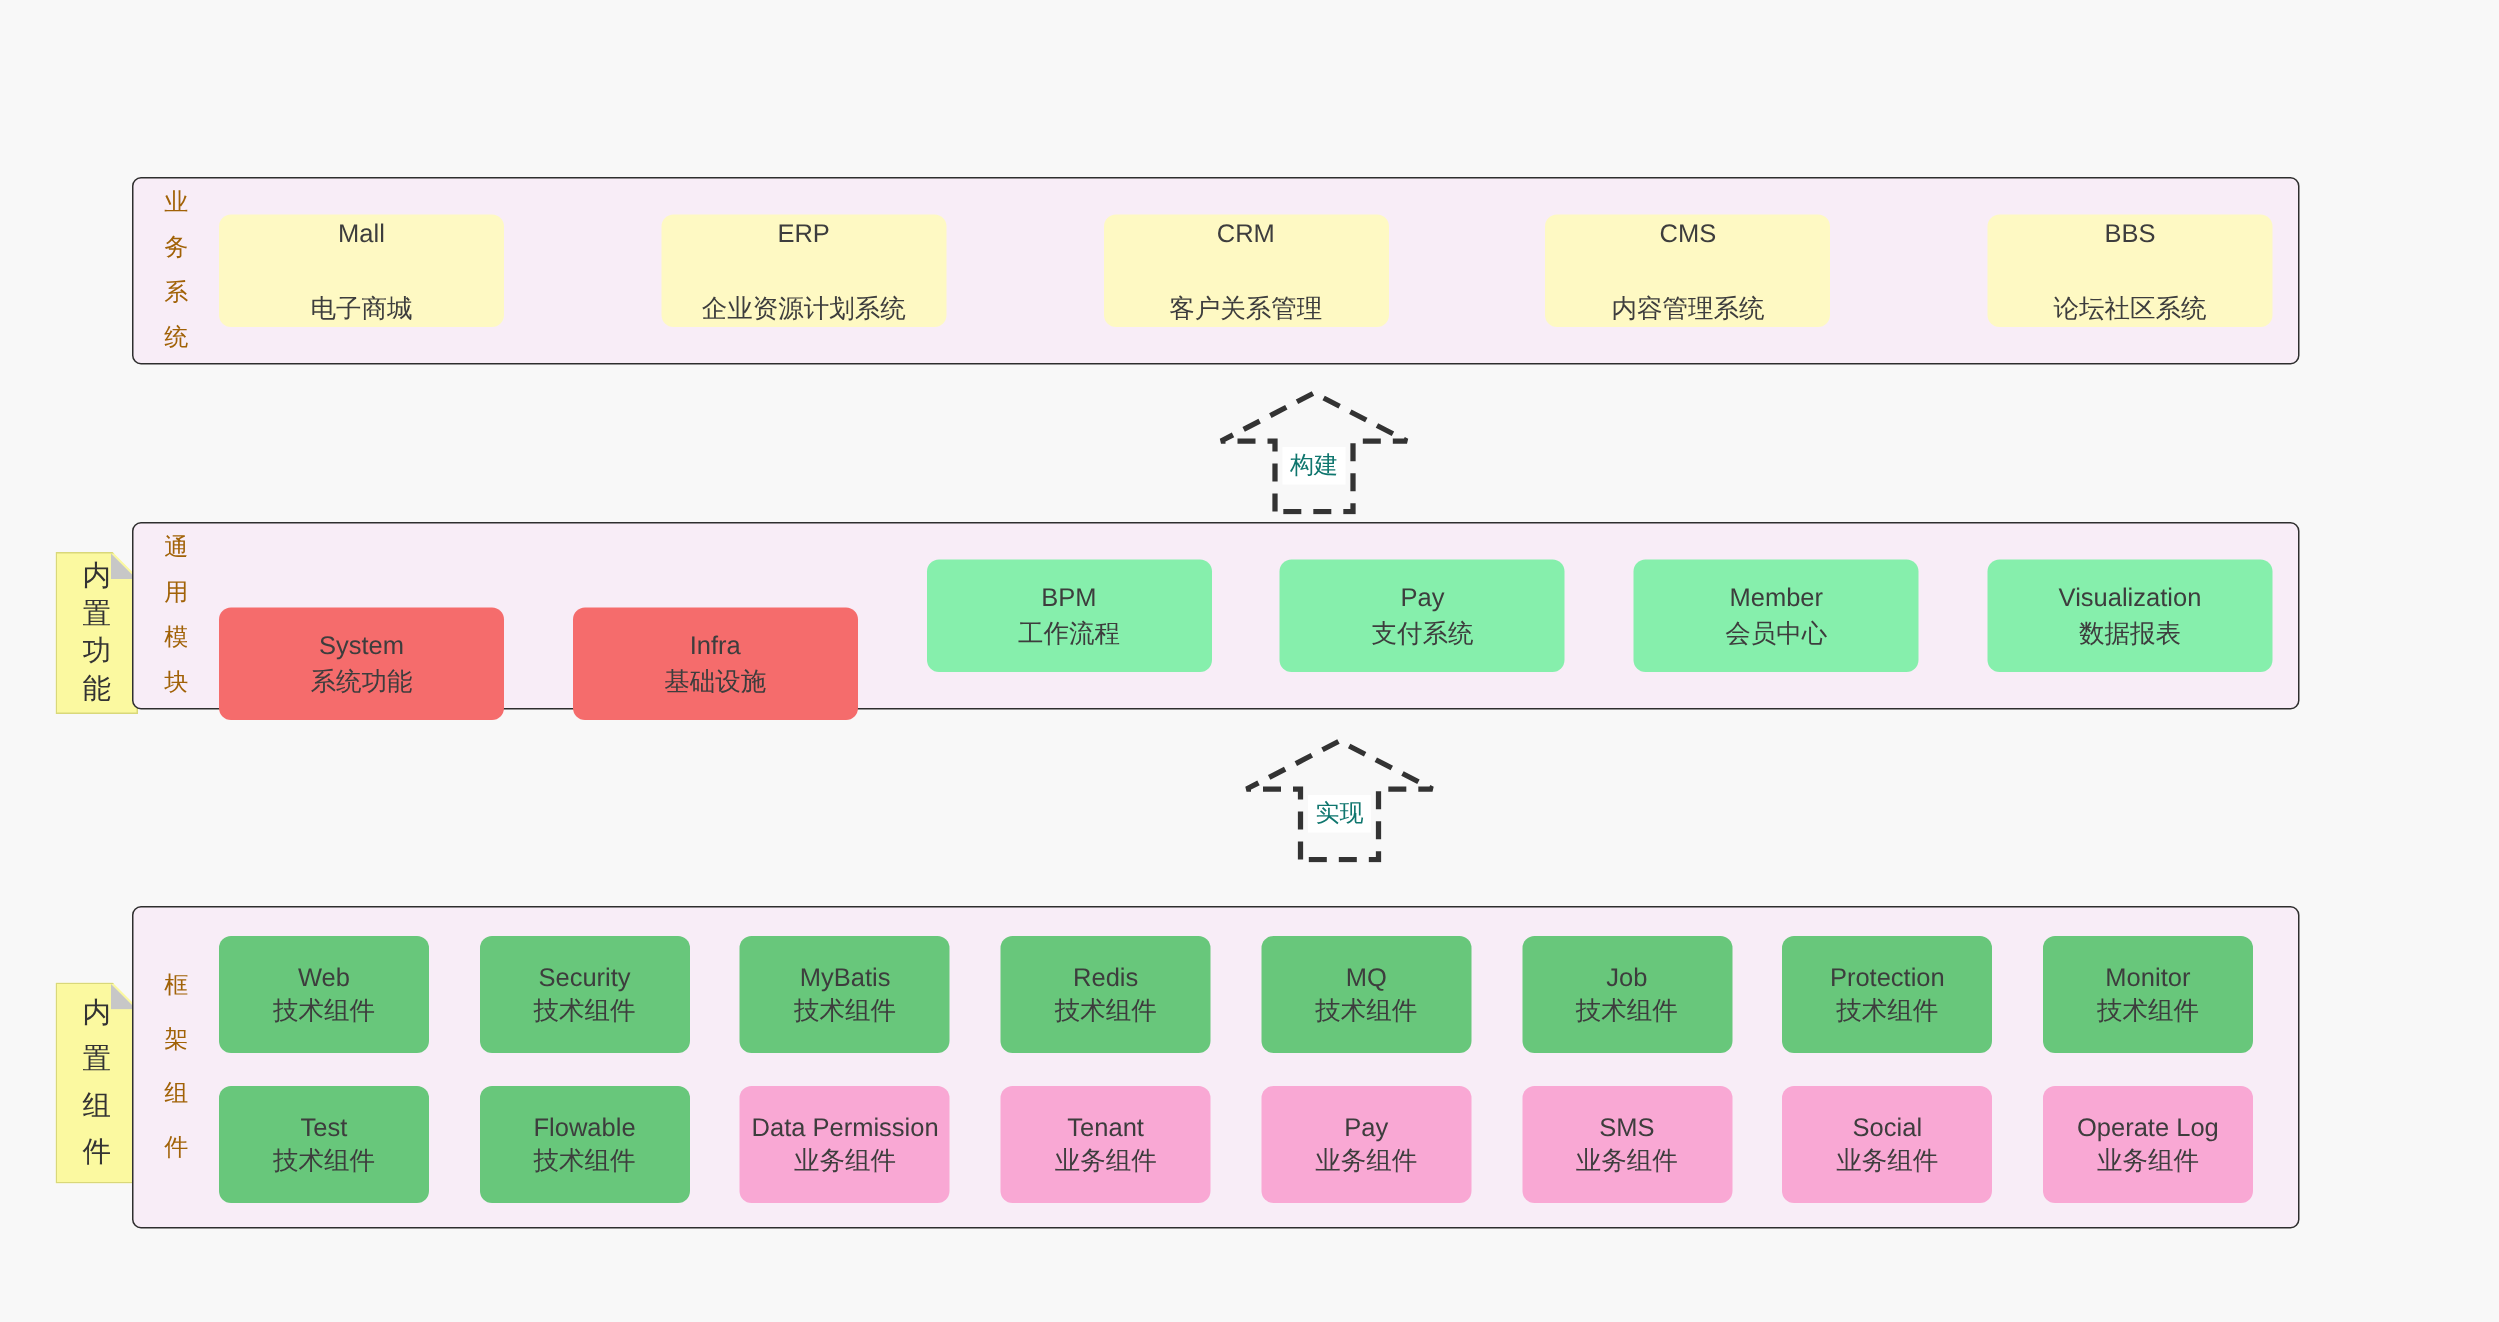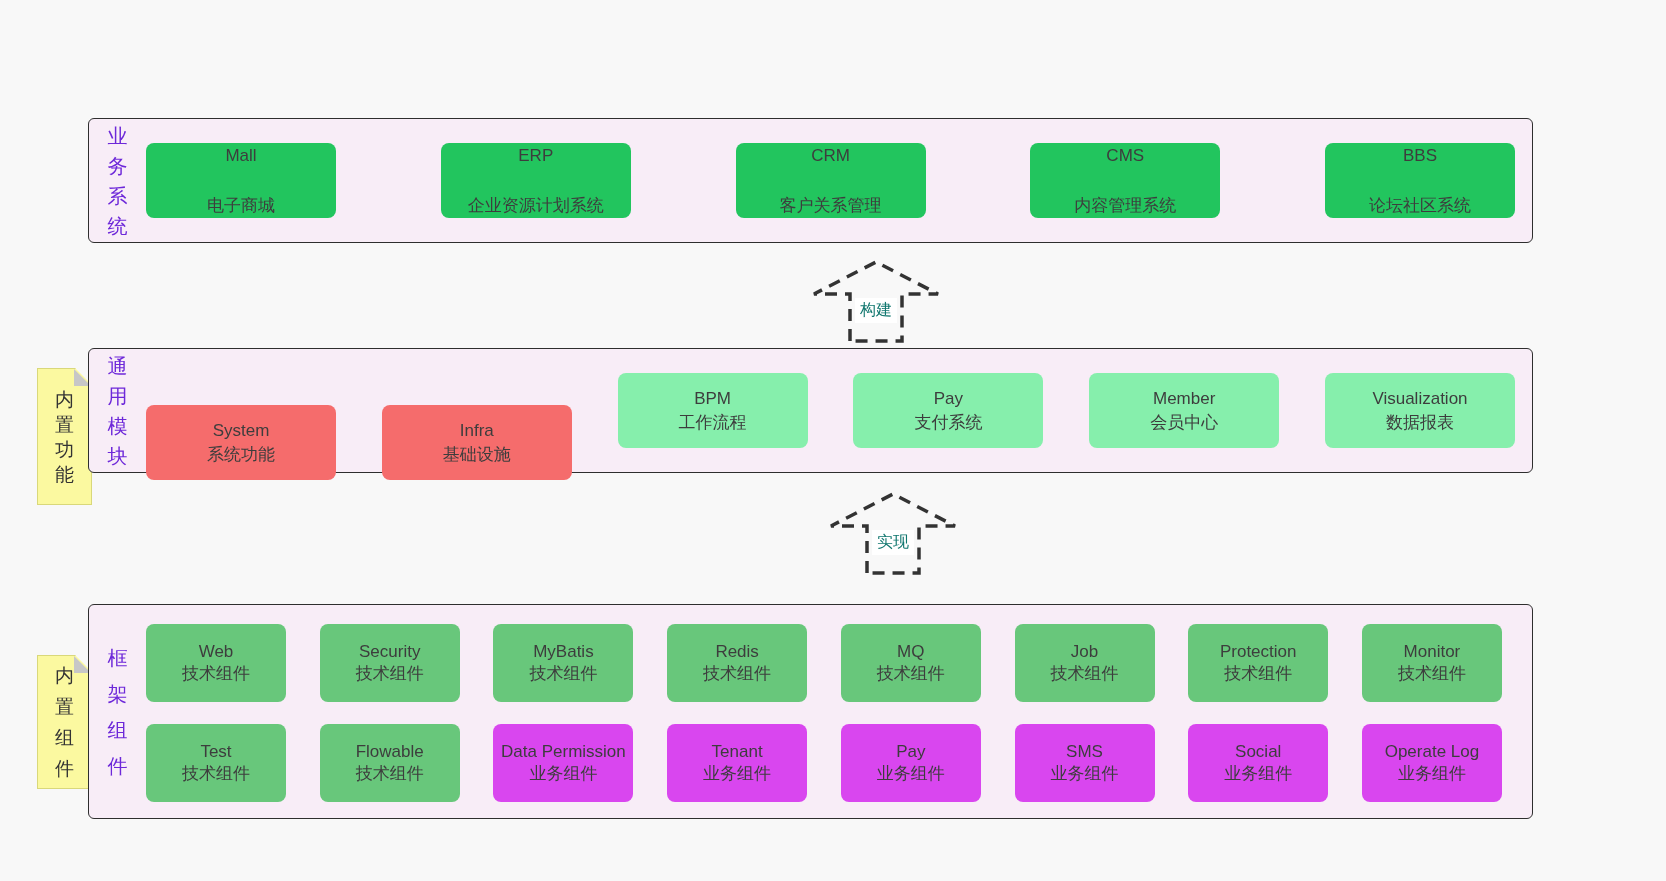--- a/index.html
+++ b/index.html
@@ -27,22 +27,22 @@
   .band-modules    { top: 348px; height: 125px; }
   .band-components { top: 604px; height: 215px; }
 
   .v-label {
     position: absolute;
     left: 0; top: 0; bottom: 0;
     width: 57px;
     display: flex;
     align-items: center;
     justify-content: center;
-    font-size: 20px;
-    color: #6d28d9;
+    font-size: 16px;
+    color: #a16207;
   }
   .v-label span {
     display: block;
     width: 1.15em;
     word-break: break-all;
     text-align: center;
     line-height: 30px;
   }
   .band-components .v-label span { line-height: 36px; }
 
@@ -64,40 +64,40 @@
     align-items: center;
     justify-content: center;
     text-align: center;
     font-size: 17px;
     line-height: 1.4;
     padding: 4px 6px;
   }
   .band-business .node, .band-modules .node { width: 190px; height: 75px; }
   .band-components .node { width: 140px; height: 78px; line-height: 1.32; }
 
-  .node.blue       { background: #22c55e; gap: 26px; }
+  .node.blue       { background: #fef9c3; gap: 26px; }
   .node.red        { background: #f56c6c; margin-top: 32px; }
   .node.pink       { background: #86efac; }
   .node.green      { background: #68c77b; }
-  .node.lightgreen { background: #d946ef; }
+  .node.lightgreen { background: #f9a8d4; }
 
   
   .note {
     position: absolute;
     left: 37px;
     width: 55px;
     background: #fbf9a0;
     border: 1px solid #d9d87a;
     clip-path: polygon(0 0, calc(100% - 17px) 0, 100% 17px, 100% 100%, 0 100%);
     z-index: 1;
     display: flex;
     align-items: center;
     justify-content: center;
   }
-  .note-modules    { top: 368px; height: 137px; }
+  .note-modules    { top: 368px; height: 108px; }
   .note-components { top: 655px; height: 134px; }
   .note .fold {
     position: absolute;
     top: 0; right: 0;
     width: 17px; height: 17px;
     background: #c7c7c7;
     clip-path: polygon(0 0, 100% 100%, 0 100%);
   }
   .note span {
     display: block;

